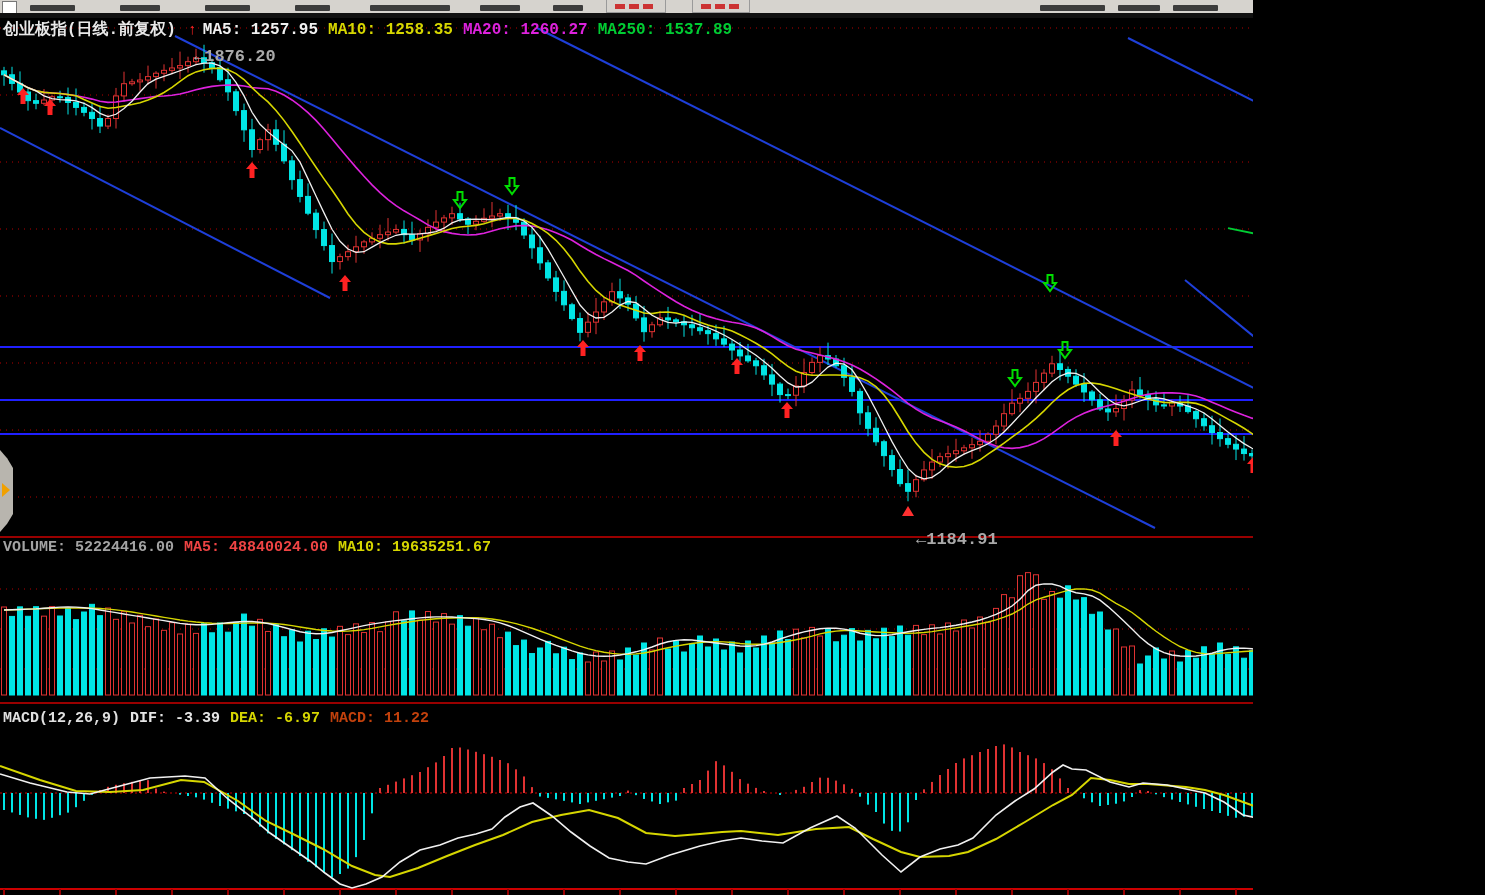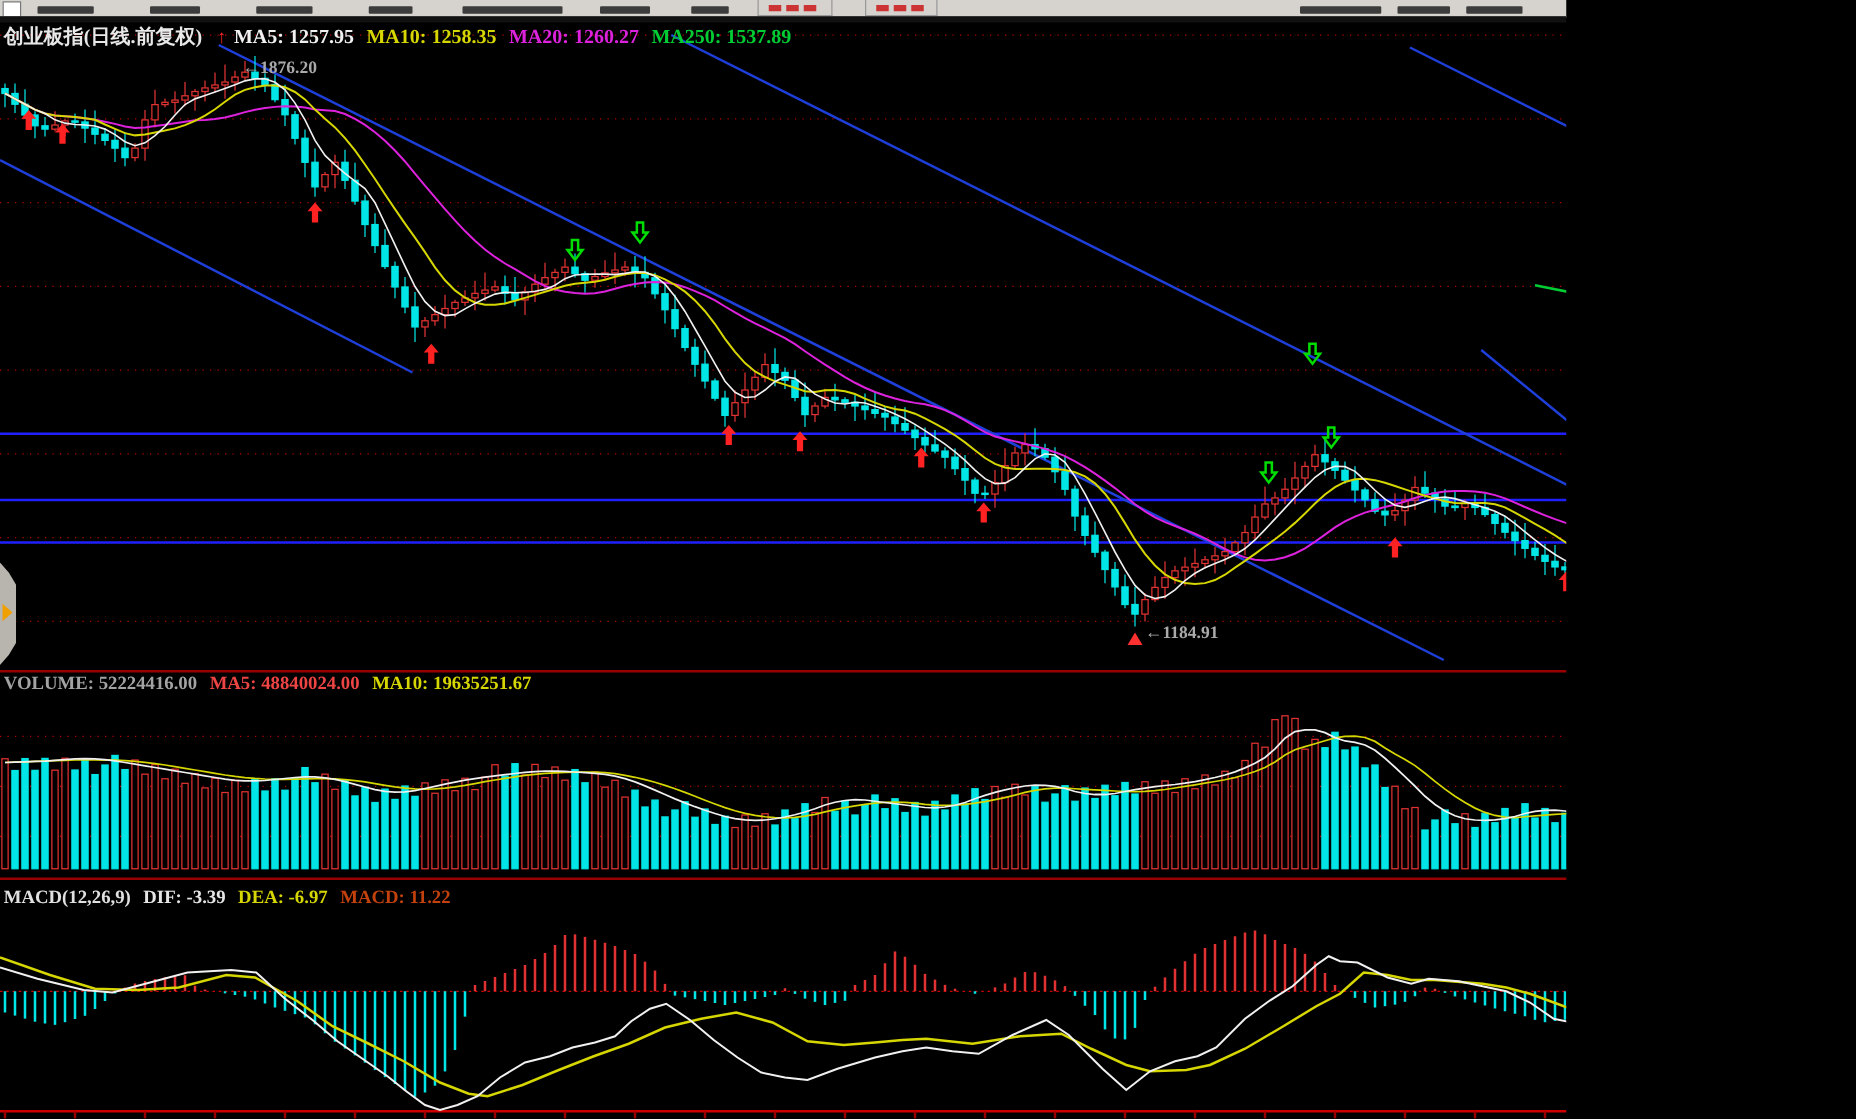--- a/index.html
+++ b/index.html
@@ -1,34 +1,34 @@
 <!DOCTYPE html>
 <html><head>
 <meta charset="utf-8">
 <style>
   html,body{margin:0;padding:0;background:#000;}
   #app{position:relative;width:1253px;height:895px;background:#000;overflow:hidden;
-       font-family:Liberation Serif, serif;}
+       font-family:Liberation Mono, monospace;}
   
   #menubar{position:absolute;left:0;top:0;width:1485px;height:13px;background:#d6d3ce;border-bottom:1px solid #8a8a8a;}
   .mfrag{position:absolute;top:5px;height:6px;background:#3c3c3c;border-radius:1px;}
   .mbtn{position:absolute;top:0;height:12px;background:#d6d3ce;border:1px solid #9a9a9a;border-top:none;}
   .rdash{position:absolute;top:4px;height:5px;background:#cc3333;}
   #menu-white-box{position:absolute;left:2px;top:1px;width:13px;height:11px;background:#fff;border:1px solid #777;}
   #topgap{position:absolute;left:0;top:13px;width:1485px;height:5px;background:#111;}
   
   .row{position:absolute;white-space:nowrap;font-weight:bold;letter-spacing:0px;}
   #main-title-row{left:3px;top:19px;font-size:16px;}
   #vol-row{left:3px;top:539px;font-size:15px;}
   #macd-row{left:3px;top:710px;font-size:15px;}
   .lbl{margin-right:10px;}
   .up-glyph{color:#ff2222;font-size:15px;margin:0 6px 0 2px;}
-  .anno{position:absolute;color:#a9a9a9;font-size:14px;font-weight:bold;white-space:nowrap;}
+  .anno{position:absolute;color:#a9a9a9;font-size:17px;font-weight:bold;white-space:nowrap;}
   #peak-anno{left:194px;top:47px;}
-  #low-anno{left:916px;top:499px;}
+  #low-anno{left:916px;top:530px;}
   #right-price-anno{left:1440px;top:453px;color:#bdbdbd;}
   
   #diamond-icon{position:absolute;left:1433px;top:25px;width:9px;height:9px;border:2px solid #990000;transform:rotate(45deg);}
   #layout-icon{position:absolute;left:1452px;top:23px;width:14px;height:13px;border:2px solid #990000;}
   #layout-icon .bar{position:absolute;left:8px;top:0;width:2px;height:13px;background:#990000;}
   #layout-icon .half{position:absolute;left:0;top:0;width:4px;height:13px;background:#5a0000;}
   #x-close{position:absolute;left:1458px;top:688px;color:#ff3333;font-size:15px;font-weight:bold;}
   
   #left-handle{position:absolute;left:0;top:450px;width:13px;height:82px;background:#b8b5ae;
     clip-path:polygon(0 0,55% 10%,100% 22%,100% 78%,55% 90%,0 100%);}

